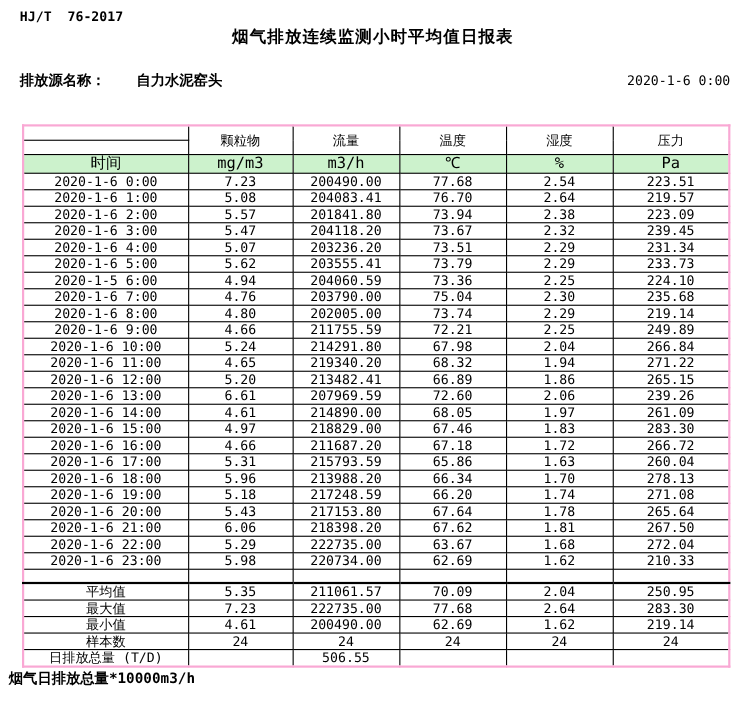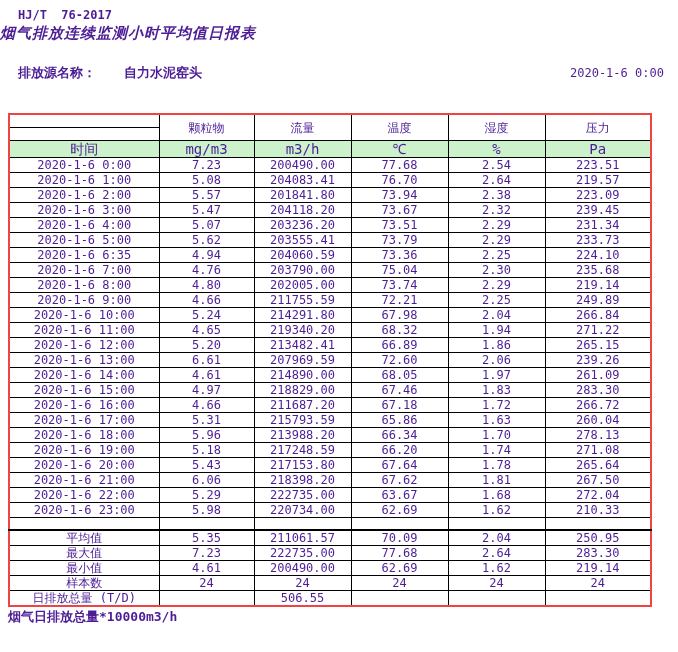--- a/index.html
+++ b/index.html
@@ -1,28 +1,28 @@
 <!DOCTYPE html>
 <html><head>
 <meta charset="utf-8">
 <style>
   html,body{margin:0;padding:0;background:#ffffff;}
   .page{
-    position:relative;width:678px;height:652px;background:#fff;color:#4c1d95;
+    position:relative;width:678px;height:652px;background:#fff;color:#000000;
     font-family:"DejaVu Sans Mono","Liberation Mono",monospace;
     overflow:hidden;
   }
   .std-no{position:absolute;left:18px;top:8px;font-size:12px;font-weight:bold;white-space:pre;}
-  .title{position:absolute;left:0;top:24px;width:100%;text-align:left;font-size:15px;font-weight:bold;letter-spacing:1px;font-style:italic;}
+  .title{position:absolute;left:0;top:24px;width:100%;text-align:center;font-size:15px;font-weight:bold;letter-spacing:1px;}
   .source-row{position:absolute;left:18px;top:64px;font-size:13px;font-weight:bold;}
   .source-name{margin-left:28px;}
   .report-dt{position:absolute;left:570px;top:66px;font-size:12px;}
   table.report{
-    position:absolute;left:8px;top:113px;border-collapse:collapse;table-layout:fixed;
-    border:2px solid #ef4444;width:642px;
+    position:absolute;left:20px;top:113px;border-collapse:collapse;table-layout:fixed;
+    border:2px solid #f9a8d4;width:642px;
   }
   table.report td,table.report th{
     border:1px solid #000;padding:0;margin:0;text-align:center;vertical-align:middle;
     font-size:12px;font-weight:normal;white-space:nowrap;overflow:hidden;
     height:14px;line-height:14px;
   }
   tr.hdr-split td{height:12px;line-height:12px;}
   th.param{font-size:13px;height:26px;}
   tr.unit-row td{height:16px;line-height:16px;font-size:14px;}
   .green{background:#ccf2cc;}
@@ -126,21 +126,21 @@
         </tr>
         <tr>
           <td>2020-1-6 5:00</td>
           <td>5.62</td>
           <td>203555.41</td>
           <td>73.79</td>
           <td>2.29</td>
           <td>233.73</td>
         </tr>
         <tr>
-          <td>2020-1-6 6:35</td>
+          <td>2020-1-5 6:00</td>
           <td>4.94</td>
           <td>204060.59</td>
           <td>73.36</td>
           <td>2.25</td>
           <td>224.10</td>
         </tr>
         <tr>
           <td>2020-1-6 7:00</td>
           <td>4.76</td>
           <td>203790.00</td>

